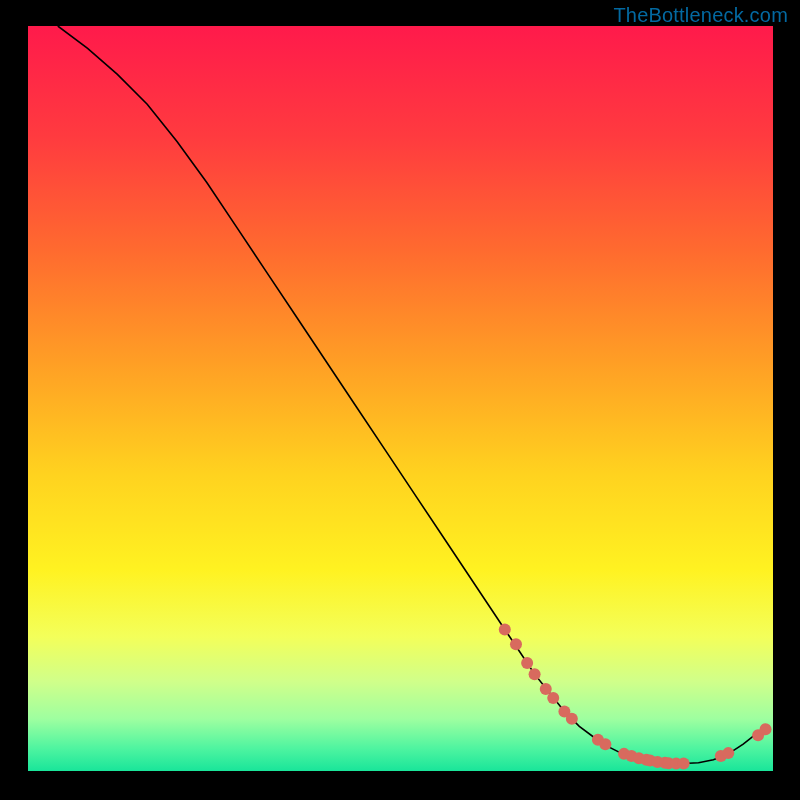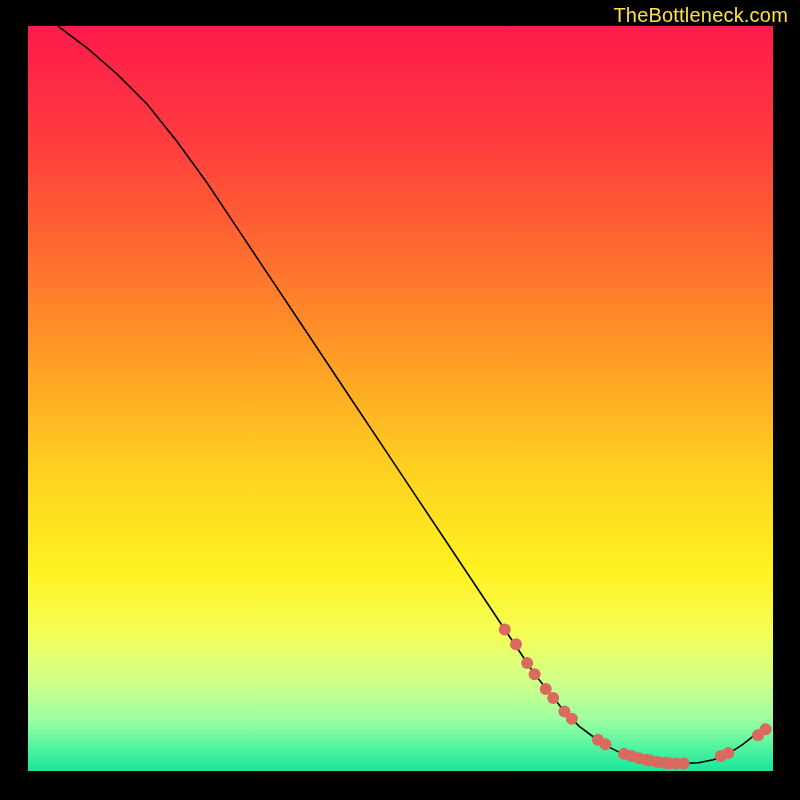--- a/index.html
+++ b/index.html
@@ -16,21 +16,21 @@
     top: 26px;
     width: 745px;
     height: 745px;
   }
   .watermark {
     position: absolute;
     top: 4px;
     right: 12px;
     font-family: Arial, Helvetica, sans-serif;
     font-size: 20px;
-    color: #fde047;
+    color: #0369a1;
     letter-spacing: 0.2px;
   }
   svg { display: block; }
 </style>
 </head>
 <body>
 
 <div class="stage">
   <div class="plot">
     <svg id="chart-svg" width="745" height="745" viewBox="0 0 745 745">

